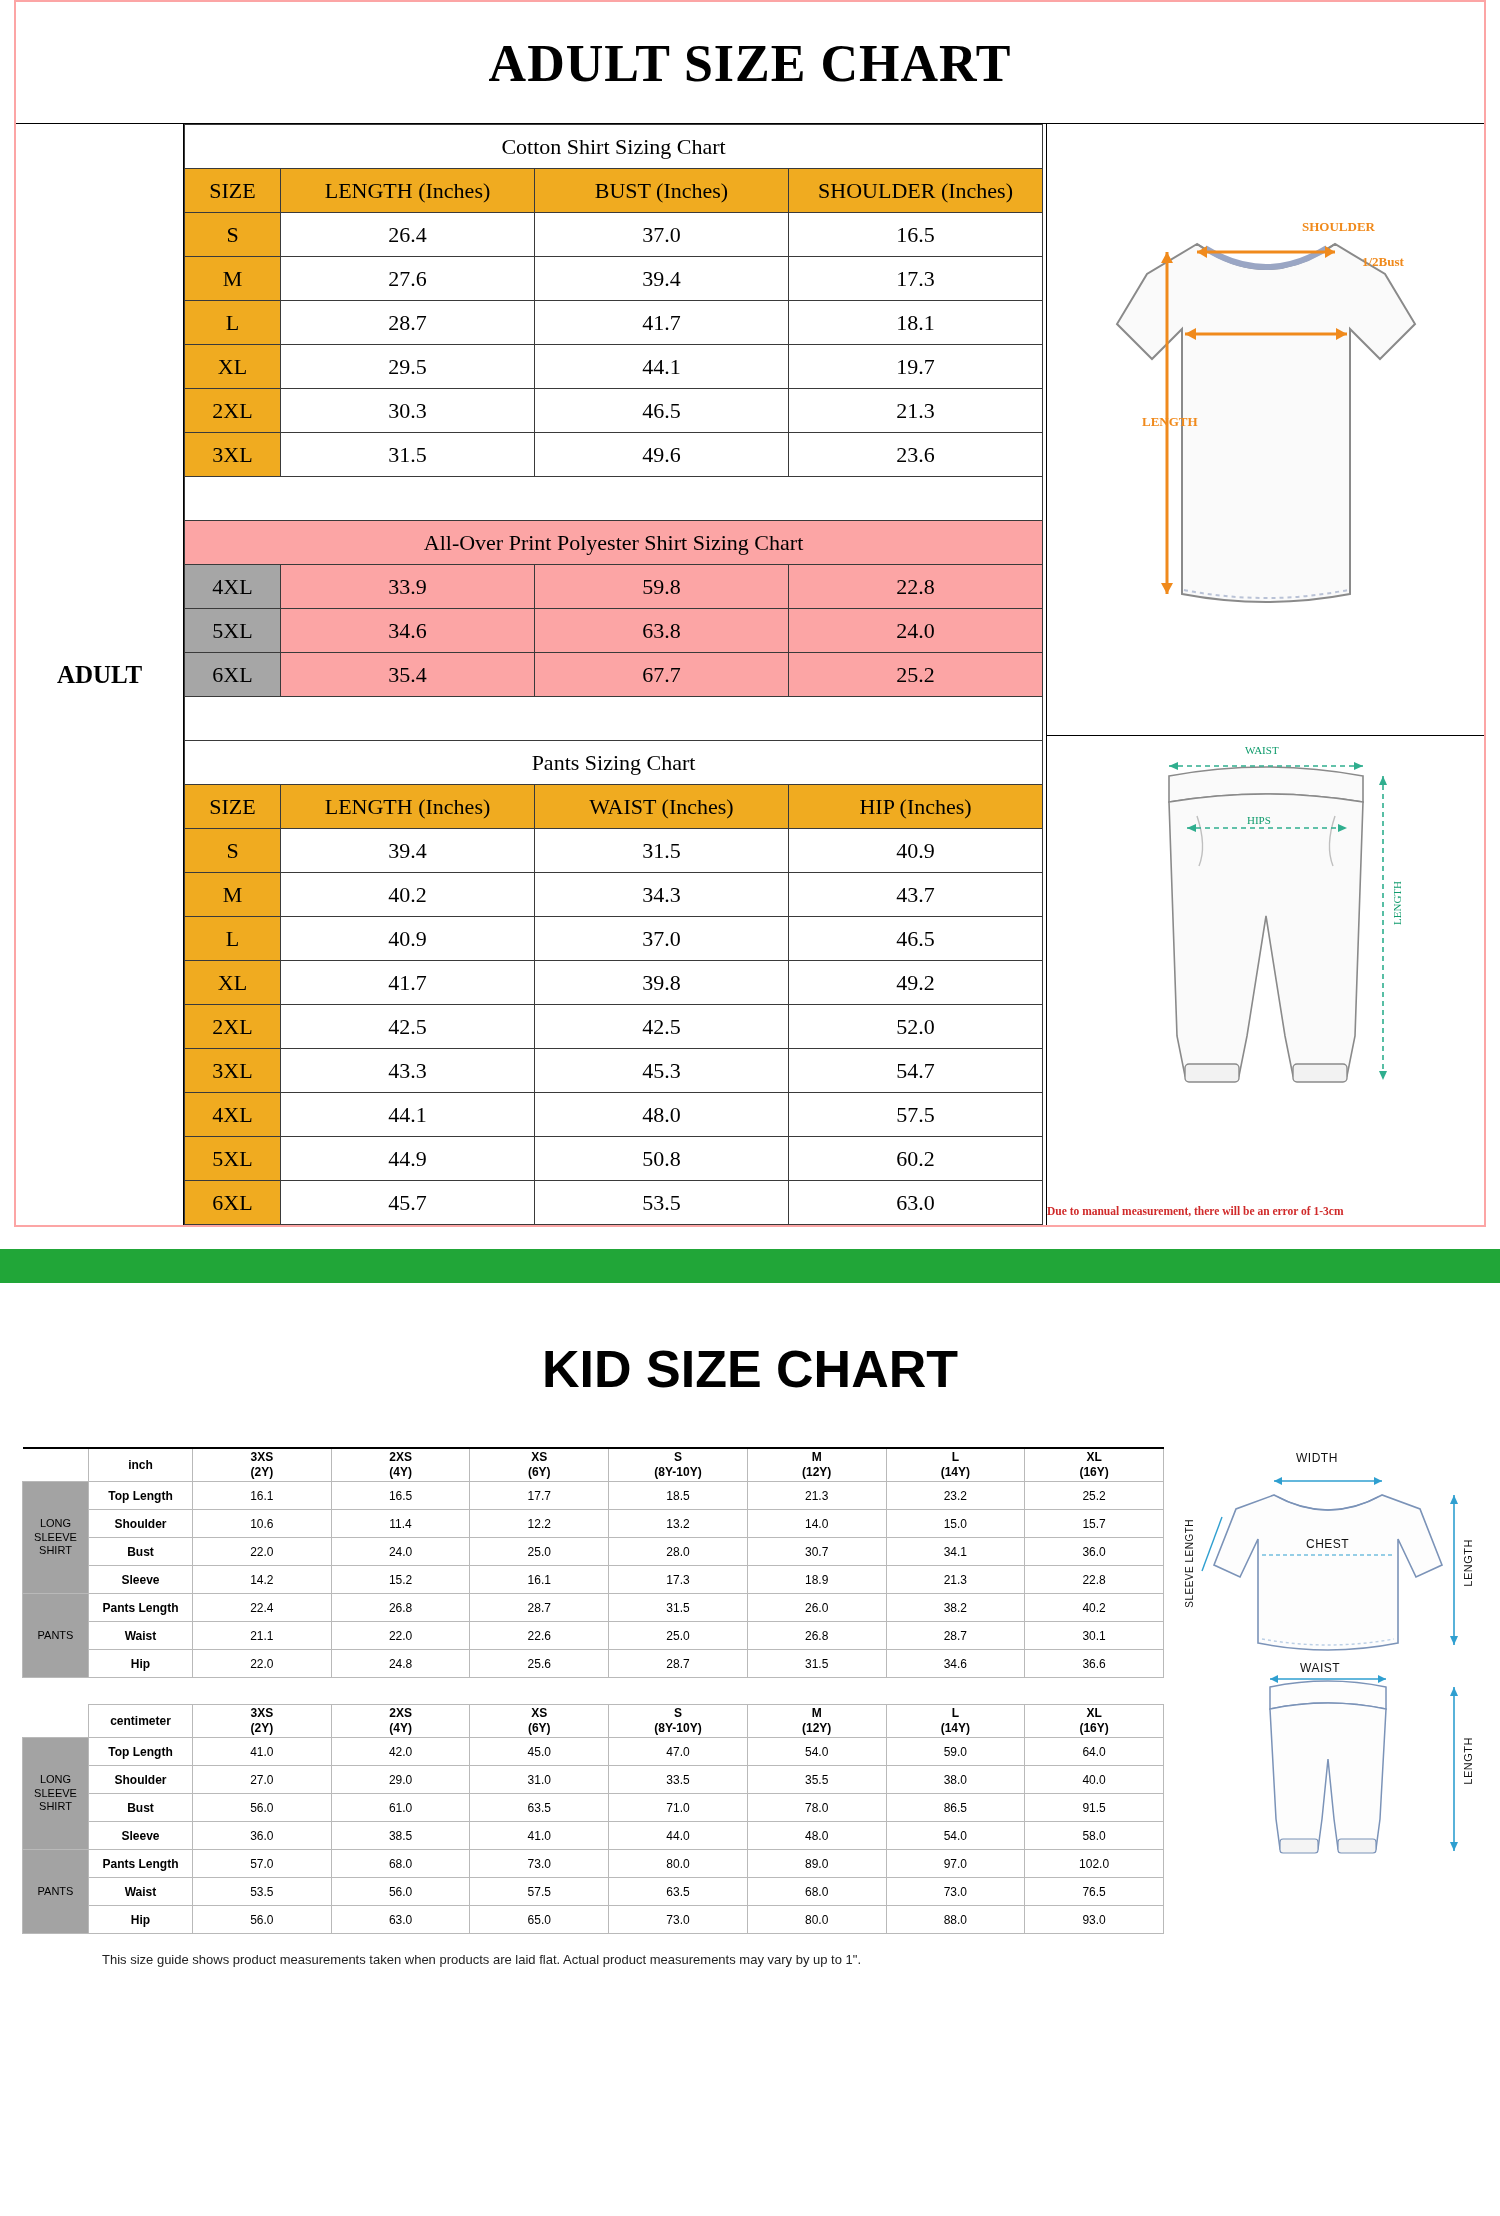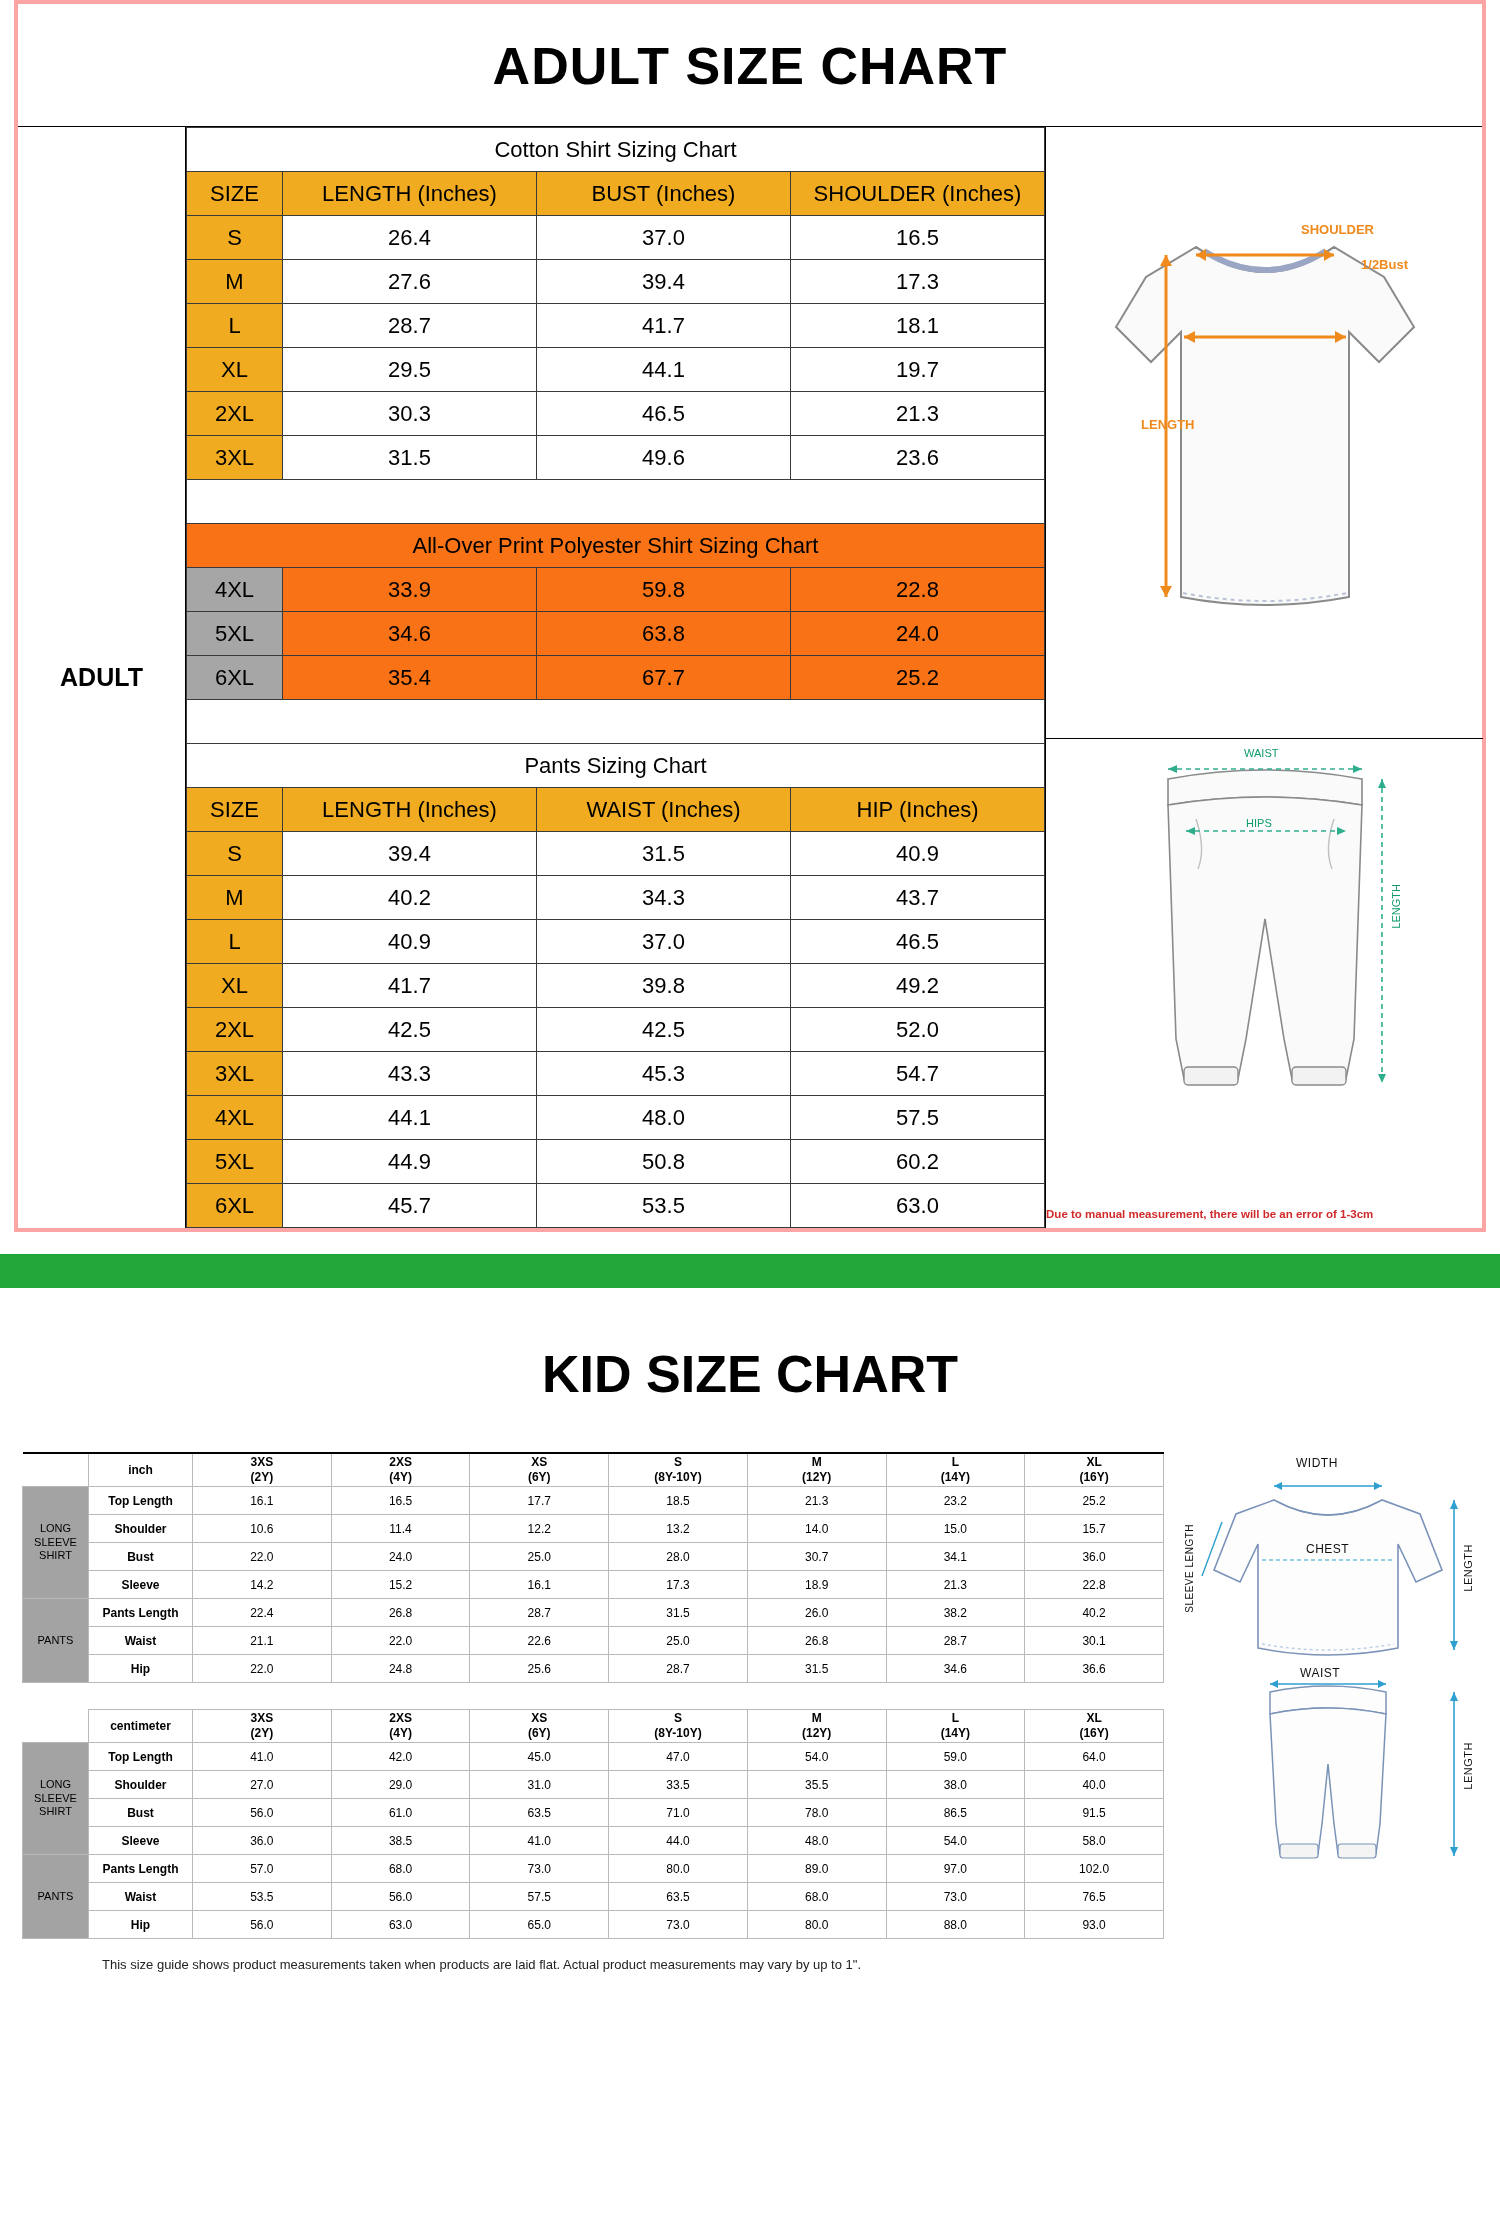--- a/index.html
+++ b/index.html
@@ -12,21 +12,22 @@
     width: 1500px;
     min-height: 2216px;
     position: relative;
     background: #fff;
     margin: 0 auto;
   }
 
   
   .adult-block {
     margin: 0 14px;
-    border: 4px solid #fca5a5;
+    border: 2px solid #fca5a5;
+    font-family: Liberation Serif, serif;
   }
   .adult-title {
     text-align: center;
     font-size: 52px;
     font-weight: bold;
     letter-spacing: 1px;
     padding: 32px 0 30px 0;
     border-bottom: 1px solid #000;
     color: #000;
   }
@@ -80,21 +81,21 @@
     color: #000;
     font-weight: normal;
   }
   .tbl-title {
     font-size: 28px;
     font-weight: bold;
     height: 54px;
   }
   .yellow { background: #f0ab20; }
   .yellow-hdr { background: #f0ab20; font-weight: bold; font-size: 23px; }
-  .grey { background: #f97316; }
+  .grey { background: #fca5a5; }
   .grey-hdr { background: #a6a6a6; font-weight: bold; }
   .white-title { background: #ffffff; margin-top: 32px; }
   .size-cell { font-weight: bold; }
   .spacer-row td {
     border-left: 1px solid #3a3a3a;
     border-right: 1px solid #3a3a3a;
     border-top: none;
     border-bottom: none;
     height: 30px;
     background: #fff;

